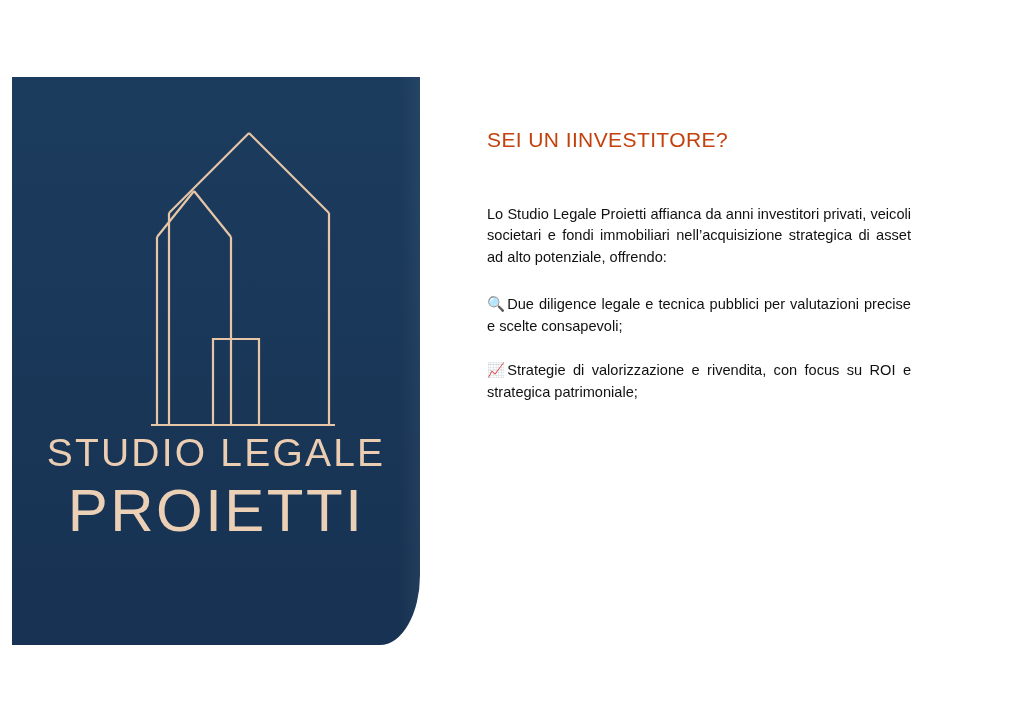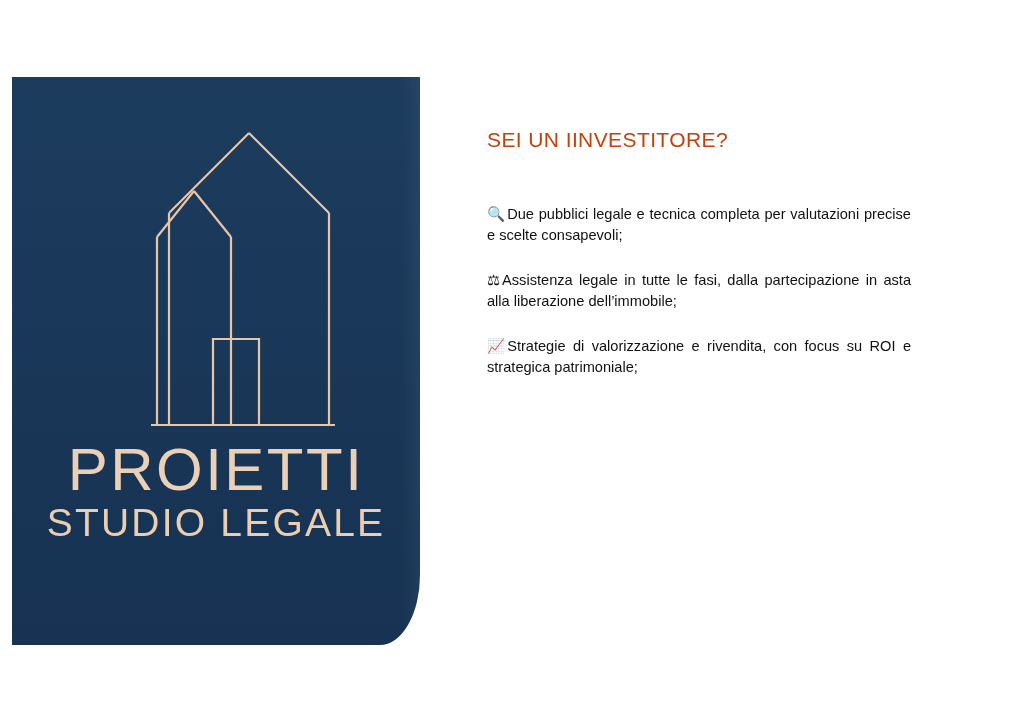--- a/index.html
+++ b/index.html
@@ -122,38 +122,36 @@
       <path d="M158 8 L238 88" stroke="#e7c6a8" stroke-width="2.2"></path>
       <path d="M238 88 L238 300" stroke="#e7c6a8" stroke-width="2.2"></path>
 
       <path d="M60 300 L244 300" stroke="#e7c6a8" stroke-width="2.2"></path>
 
       <path d="M122 300 L122 214 L168 214 L168 300" stroke="#e7c6a8" stroke-width="2.2"></path>
     </svg>
   </div>
 
   <div id="logo-words">
+    <div id="logo-line-1">STUDIO LEGALE</div>
     <div id="logo-line-2">PROIETTI</div>
-    <div id="logo-line-1">STUDIO LEGALE</div>
   </div>
 
 </div>
 
 <div id="content">
 
   <h1 id="headline">SEI UN IINVESTITORE?</h1>
 
+  <p class="para" id="intro">Lo Studio Legale Proietti affianca da anni investitori privati, veicoli societari e fondi immobiliari nell’acquisizione strategica di asset ad alto potenziale, offrendo:</p>
 
   <p class="para bullet">
-    <span class="ico">🔍</span><span>Due pubblici legale e tecnica completa per valutazioni precise e scelte consapevoli;</span>
+    <span class="ico">🔍</span><span>Due diligence legale e tecnica pubblici per valutazioni precise e scelte consapevoli;</span>
   </p>
 
-  <p class="para bullet">
-    <span class="ico">⚖</span><span>Assistenza legale in tutte le fasi, dalla partecipazione in asta alla liberazione dell’immobile;</span>
-  </p>
 
   <p class="para bullet">
     <span class="ico">📈</span><span>Strategie di valorizzazione e rivendita, con focus su ROI e strategica patrimoniale;</span>
   </p>
 
 
 
 </div>
 
 </body></html>

